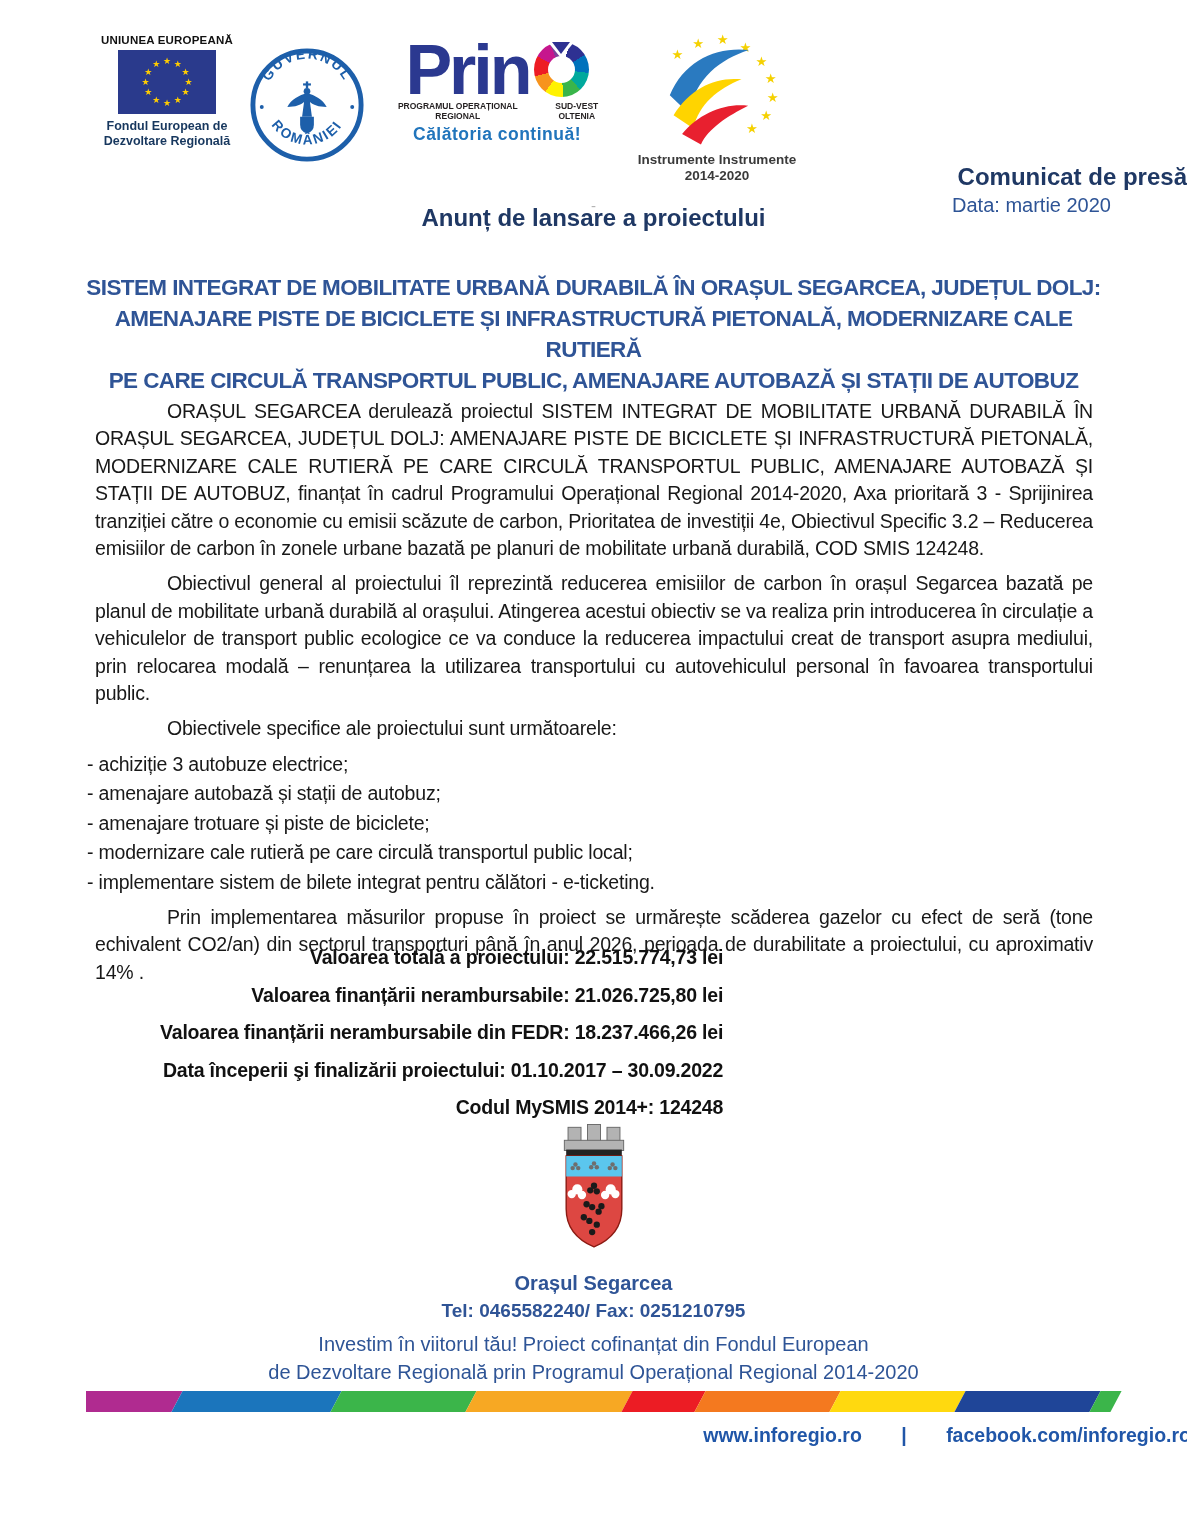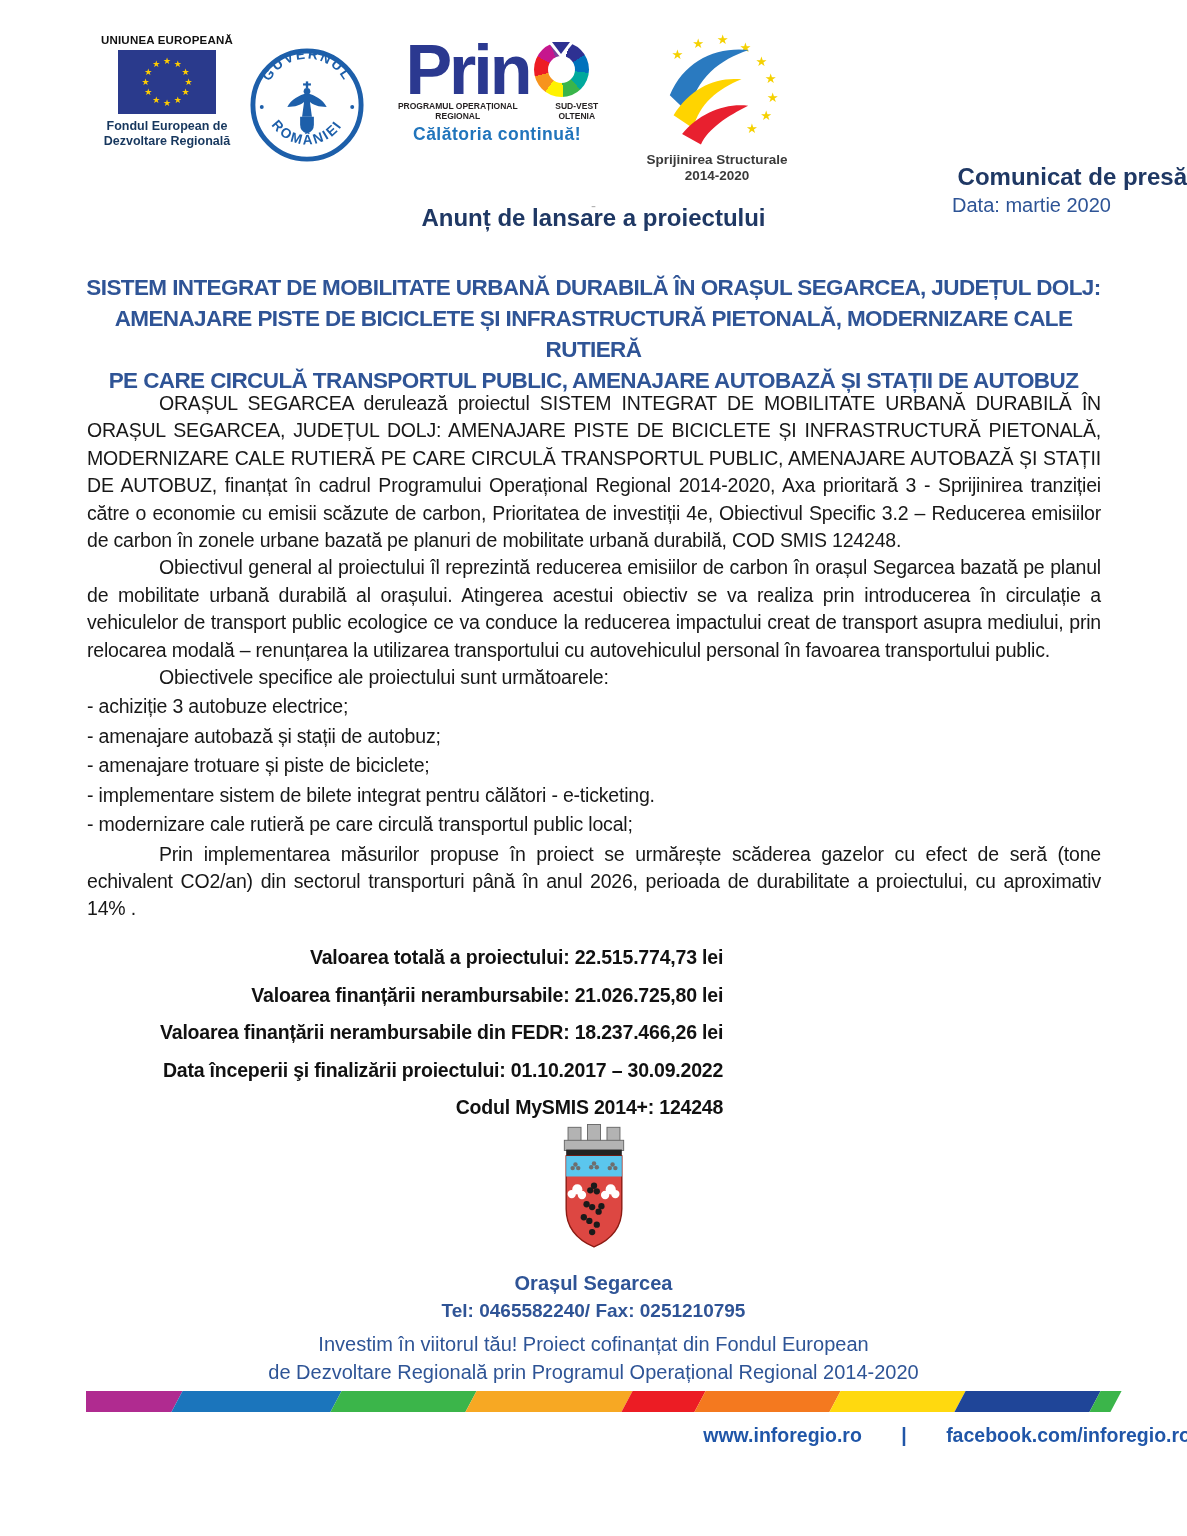--- a/index.html
+++ b/index.html
@@ -59,21 +59,21 @@
   .mini-dash{position:absolute;top:197px;left:0;width:100%;text-align:center;
              color:#B4B4B4;font-size:15px;}
   .announce-title{position:absolute;top:204px;left:0;width:100%;text-align:center;
                   font-size:24px;font-weight:bold;color:#1F3864;}
   .project-title{position:absolute;top:272px;left:78px;width:1031px;text-align:center;
                  font-size:22.5px;font-weight:bold;color:#2F5496;line-height:31px;letter-spacing:-.6px;}
 
   
   .body-text{position:absolute;top:390px;left:87px;width:1014px;
              font-size:19.5px;line-height:27.4px;color:#181818;text-align:justify;letter-spacing:-.2px;}
-  .body-text p{margin:0;text-indent:72px;}
+  .body-text p{margin:8px;text-indent:72px;}
   .obj-line{text-indent:0;margin:2px 0;}
 
   .facts{position:absolute;top:946px;left:160px;text-align:right;}
   .fact{font-size:19.5px;font-weight:bold;color:#111;margin-bottom:14.5px;letter-spacing:-.2px;}
 
   
   .coa{position:absolute;top:1120px;left:50%;transform:translateX(-50%);}
   .coa svg{width:102px;height:150px;}
   .city-line{position:absolute;top:1272px;left:0;width:100%;text-align:center;
              font-size:20px;font-weight:bold;color:#2F5496;}
@@ -168,21 +168,21 @@
             <text x="137" y="52">★</text>
           <text x="139" y="72">★</text>
             <text x="132" y="91">★</text>
             <text x="117" y="105">★</text>
         </g>
         <path d="M30,65 C45,28 80,13 114,17 C83,27 58,46 50,84 Z" fill="#2A7AC0"></path>
         <path d="M34,86 C52,57 79,45 106,48 C81,58 61,74 55,100 Z" fill="#FFD400"></path>
         <path d="M43,106 C61,84 88,73 113,76 C91,87 71,100 63,117 Z" fill="#E8202F"></path>
       </svg>
       <div class="is-text">
-        <div>Sprijinirea Structurale</div>
+        <div>Instrumente Instrumente</div>
         <div>2014-2020</div>
       </div>
     </div>
   </header>
 
   <div class="press-title">Comunicat de presă</div>
   <div class="date-line">Data: martie 2020</div>
   <div class="mini-dash">-</div>
   <div class="announce-title">Anunț de lansare a proiectului</div>
 
@@ -192,22 +192,22 @@
     <div>PE CARE CIRCULĂ TRANSPORTUL PUBLIC, AMENAJARE AUTOBAZĂ ȘI STAȚII DE AUTOBUZ</div>
   </div>
 
   <div class="body-text">
     <p>ORAȘUL SEGARCEA derulează proiectul SISTEM INTEGRAT DE MOBILITATE URBANĂ DURABILĂ ÎN ORAȘUL SEGARCEA, JUDEȚUL DOLJ: AMENAJARE PISTE DE BICICLETE ȘI INFRASTRUCTURĂ PIETONALĂ, MODERNIZARE CALE RUTIERĂ PE CARE CIRCULĂ TRANSPORTUL PUBLIC, AMENAJARE AUTOBAZĂ ȘI STAȚII DE AUTOBUZ, finanțat în cadrul Programului Operațional Regional 2014-2020, Axa prioritară 3 - Sprijinirea tranziției către o economie cu emisii scăzute de carbon, Prioritatea de investiții 4e, Obiectivul Specific 3.2 – Reducerea emisiilor de carbon în zonele urbane bazată pe planuri de mobilitate urbană durabilă, COD SMIS 124248.</p>
     <p>Obiectivul general al proiectului îl reprezintă reducerea emisiilor de carbon în orașul Segarcea bazată pe planul de mobilitate urbană durabilă al orașului. Atingerea acestui obiectiv se va realiza prin introducerea în circulație a vehiculelor de transport public ecologice ce va conduce la reducerea impactului creat de transport asupra mediului, prin relocarea modală – renunțarea la utilizarea transportului cu autovehiculul personal în favoarea transportului public.</p>
     <p>Obiectivele specifice ale proiectului sunt următoarele:</p>
     <div class="obj-line">- achiziție 3 autobuze electrice;</div>
     <div class="obj-line">- amenajare autobază și stații de autobuz;</div>
     <div class="obj-line">- amenajare trotuare și piste de biciclete;</div>
+    <div class="obj-line">- modernizare cale rutieră pe care circulă transportul public local;</div>
     <div class="obj-line">- implementare sistem de bilete integrat pentru călători - e-ticketing.</div>
-    <div class="obj-line">- modernizare cale rutieră pe care circulă transportul public local;</div>
     <p>Prin implementarea măsurilor propuse în proiect se urmărește scăderea gazelor cu efect de seră (tone echivalent CO2/an) din sectorul transporturi până în anul 2026, perioada de durabilitate a proiectului, cu aproximativ 14% .</p>
   </div>
 
   <div class="facts">
     <div class="fact">Valoarea totală a proiectului: 22.515.774,73 lei</div>
     <div class="fact">Valoarea finanțării nerambursabile: 21.026.725,80 lei</div>
     <div class="fact">Valoarea finanțării nerambursabile din FEDR: 18.237.466,26 lei</div>
     <div class="fact">Data începerii şi finalizării proiectului: 01.10.2017 – 30.09.2022</div>
     <div class="fact">Codul MySMIS 2014+: 124248</div>
   </div>

